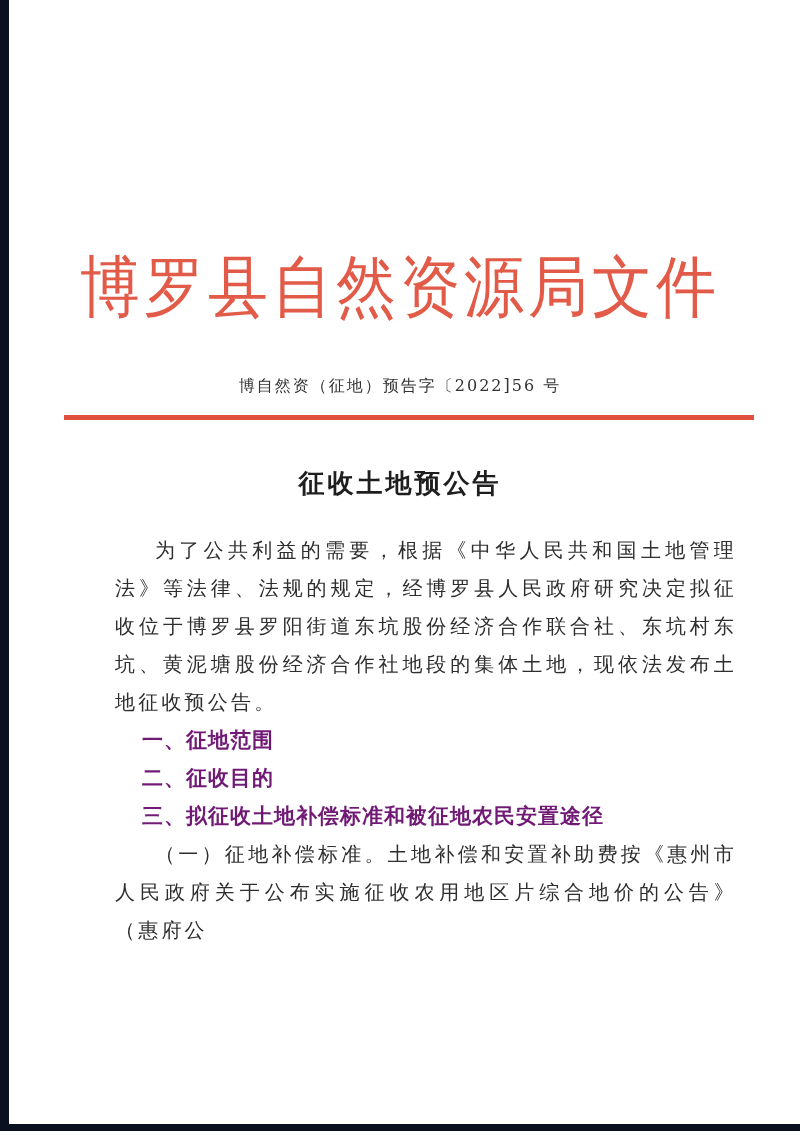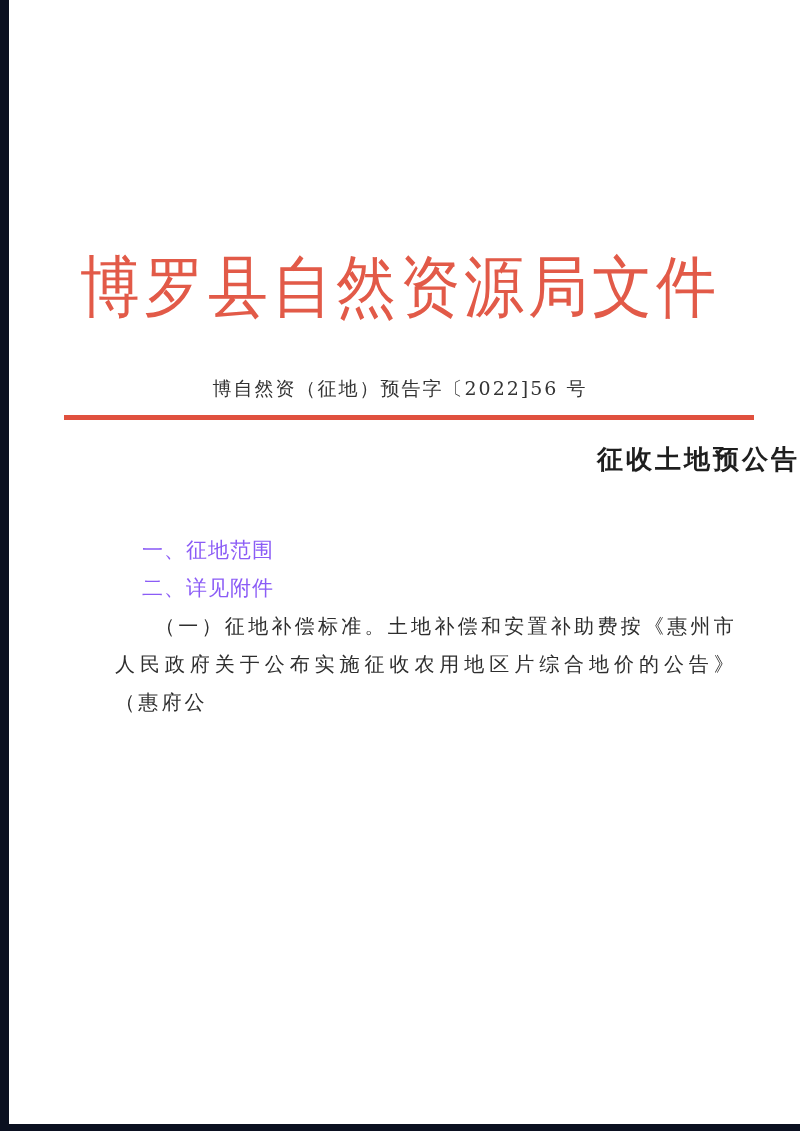--- a/index.html
+++ b/index.html
@@ -19,50 +19,52 @@
     position: absolute; left: 0; width: 800px; top: 236px;
     text-align: center;
     color: #e25a48;
     font-family: "DejaVu Serif", "Liberation Serif", serif;
     font-size: 60px; letter-spacing: 4px; line-height: 90px;
     transform: scaleY(1.12);
     transform-origin: center top;
   }
   .doc-number {
     position: absolute; left: 0; width: 800px; top: 376px;
-    text-align: center; font-size: 19px; letter-spacing: 2px; color: #333;
+    text-align: center; font-size: 16px; letter-spacing: 2px; color: #333;
   }
   .red-rule {
     position: absolute; left: 64px; top: 415px; width: 690px; height: 5px;
     background: #e0503e;
   }
   .notice-title {
-    position: absolute; left: 0; width: 800px; top: 442px;
-    text-align: right; font-size: 26px; font-weight: bold; letter-spacing: 3px; color: #1e1e1e;
+    position: absolute; left: 0; width: 800px; top: 466px;
+    text-align: center; font-size: 26px; font-weight: bold; letter-spacing: 3px; color: #1e1e1e;
   }
   .body-text {
     position: absolute; left: 115px; top: 531px; width: 622px;
     font-size: 20px; line-height: 38px; color: #2e2e2e;
     letter-spacing: 3.2px; text-align: justify;
   }
   .body-text p { margin: 0; text-indent: 2em; }
   .body-text h3 {
     margin: 0; font-family: "DejaVu Sans", "Liberation Sans", sans-serif;
-    font-size: 21px; font-weight: normal; line-height: 38px;
-    letter-spacing: 1px; padding-left: 27px; color: #8b5cf6;
+    font-size: 21px; font-weight: bold; line-height: 38px;
+    letter-spacing: 1px; padding-left: 27px; color: #701a75;
   }
 </style>
 </head>
 <body>
 
 <div class="scan-edge-left"></div>
 <div class="scan-edge-bottom"></div>
 
 <div class="header-title">博罗县自然资源局文件</div>
 <div class="doc-number">博自然资（征地）预告字〔2022]56 号</div>
 <div class="red-rule"></div>
 <div class="notice-title">征收土地预公告</div>
 
 <div class="body-text">
+  <p>为了公共利益的需要，根据《中华人民共和国土地管理法》等法律、法规的规定，经博罗县人民政府研究决定拟征收位于博罗县罗阳街道东坑股份经济合作联合社、东坑村东坑、黄泥塘股份经济合作社地段的集体土地，现依法发布土地征收预公告。</p>
   <h3>一、征地范围</h3>
-  <h3>二、详见附件</h3>
+  <h3>二、征收目的</h3>
+  <h3>三、拟征收土地补偿标准和被征地农民安置途径</h3>
   <p>（一）征地补偿标准。土地补偿和安置补助费按《惠州市人民政府关于公布实施征收农用地区片综合地价的公告》（惠府公</p>
 </div>
 
 </body></html>

